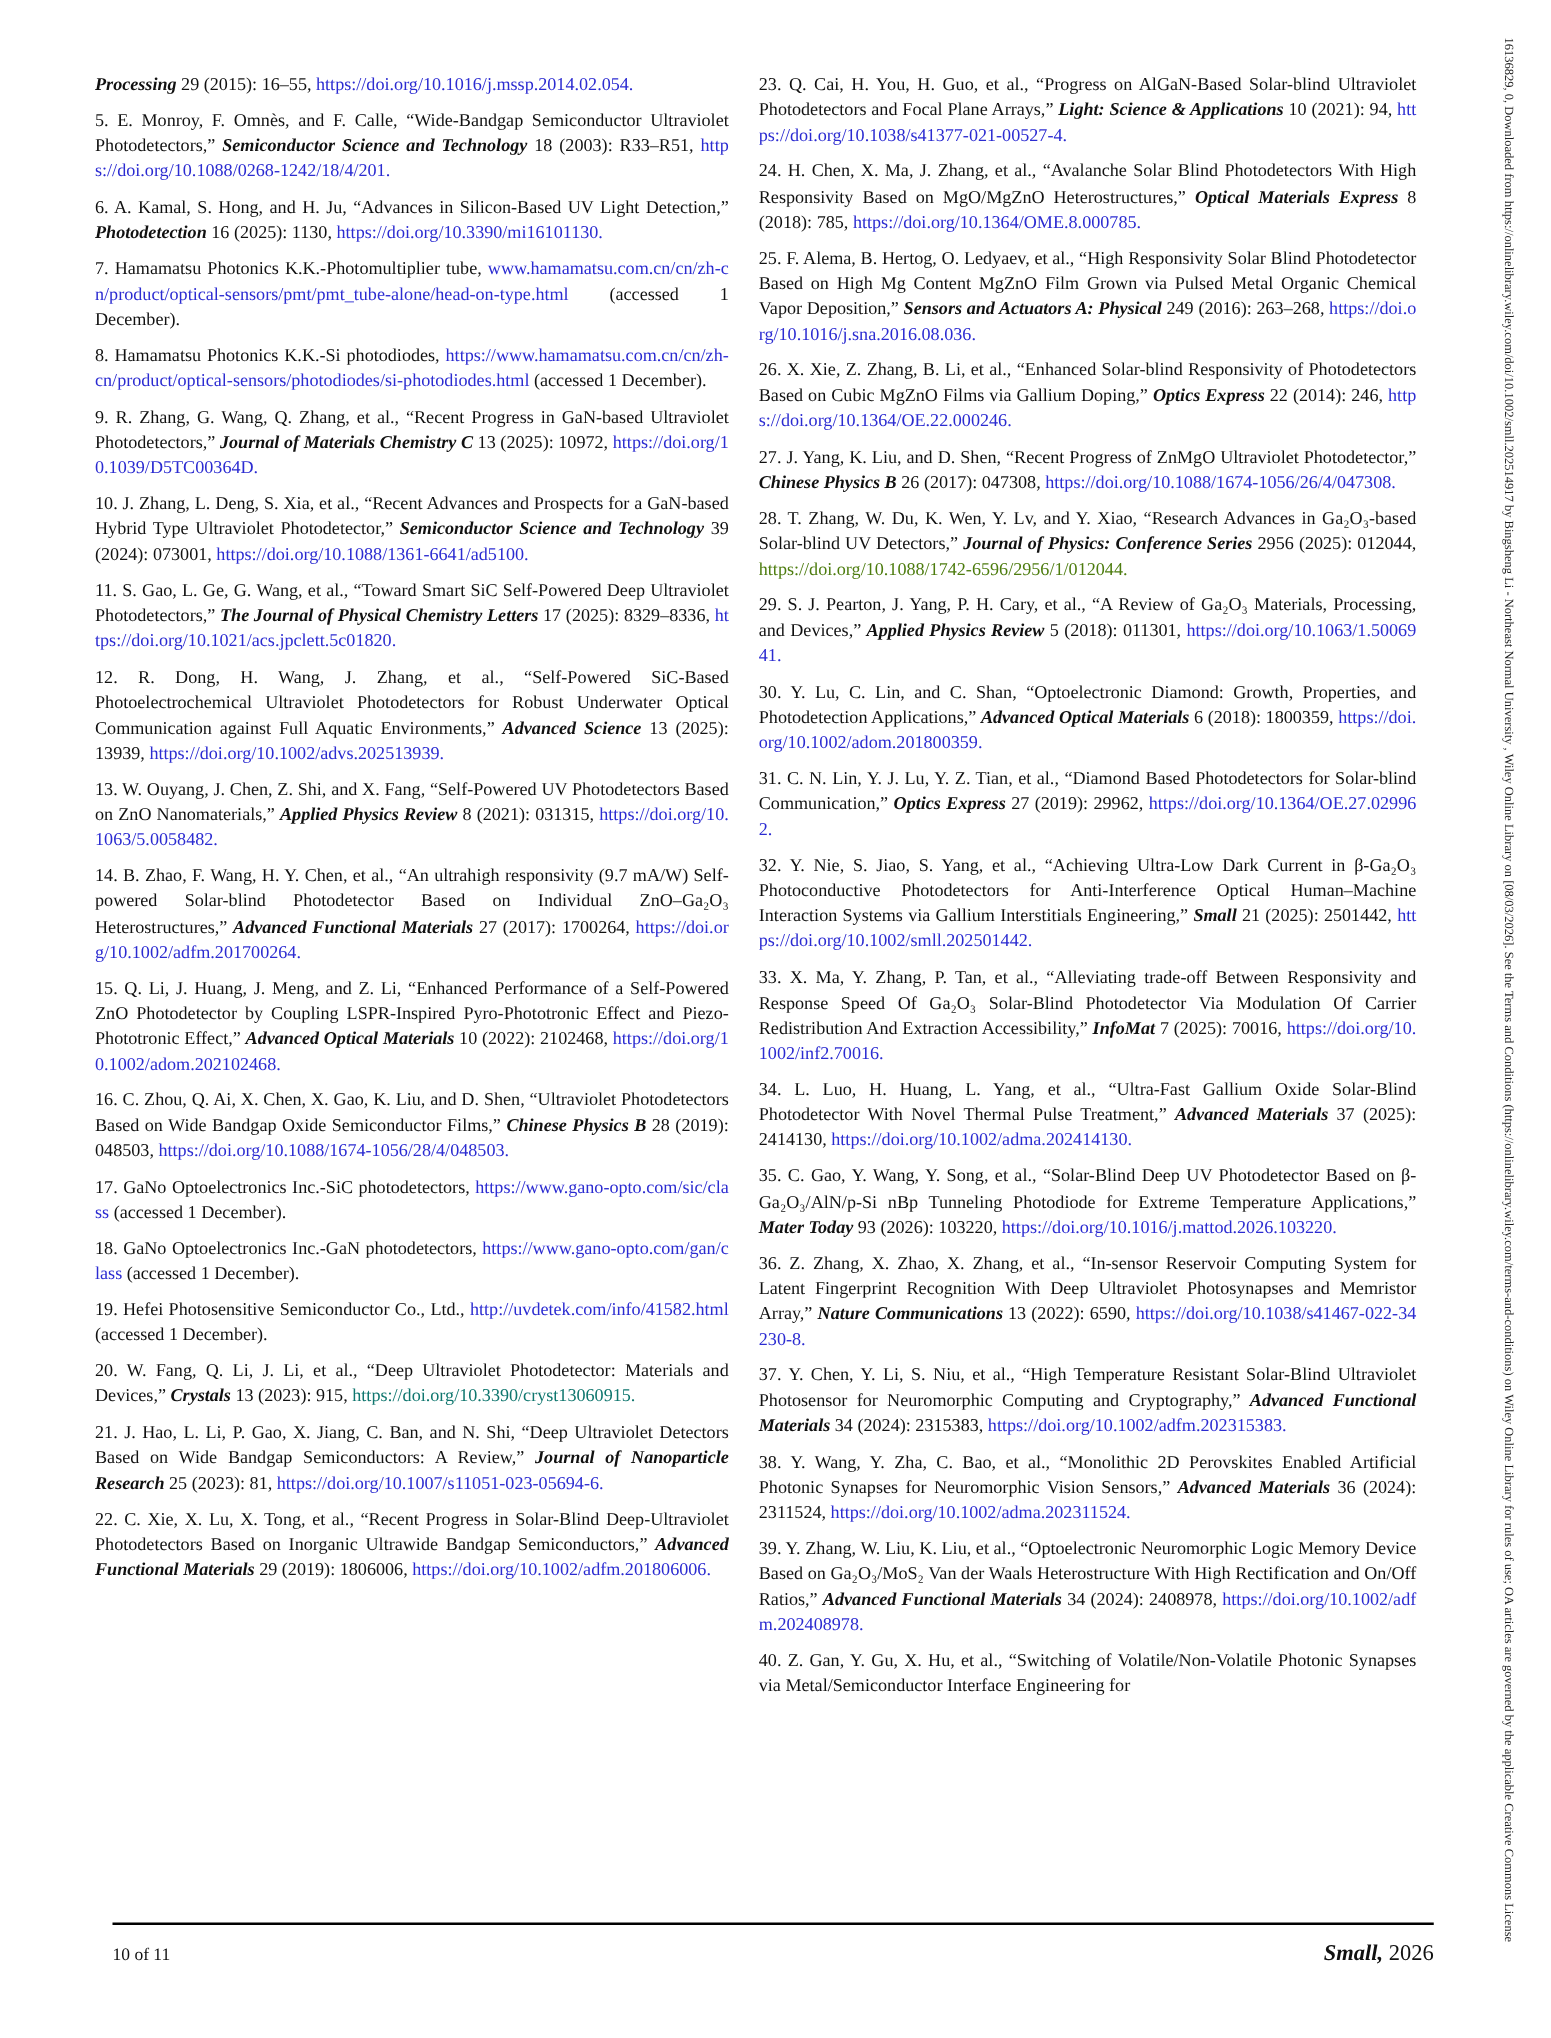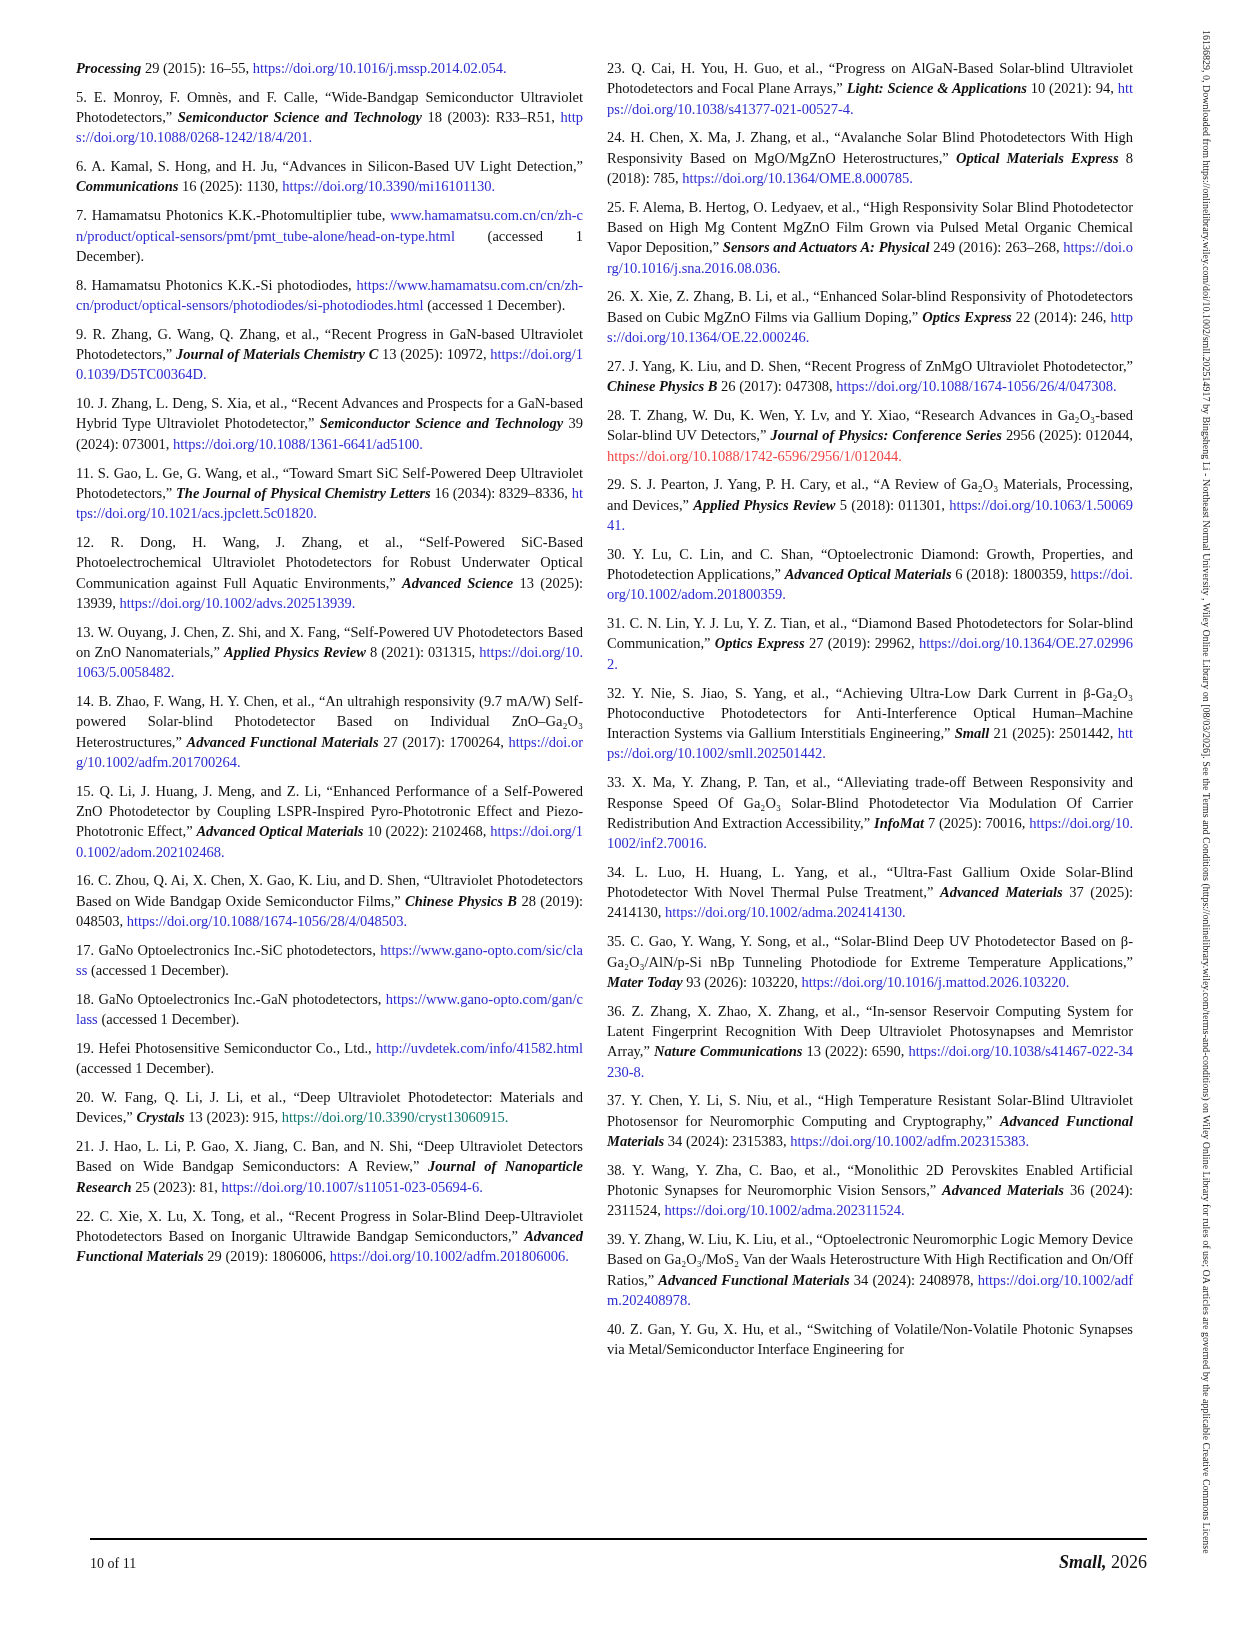--- a/index.html
+++ b/index.html
@@ -42,45 +42,45 @@
 </style>
 </head>
 <body>
 
 <div class="page">
 
   <div class="columns">
     <div class="col col-left">
         <p class="ref"><span class="jrnl">Processing</span><span> 29 (2015): 16–55, </span><span class="lnk" style="color: rgb(43, 43, 209);">https://doi.org/10.1016/j.mssp.2014.02.054.</span></p>
         <p class="ref"><span>5. E. Monroy, F. Omnès, and F. Calle, “Wide-Bandgap Semiconductor Ultraviolet Photodetectors,” </span><span class="jrnl">Semiconductor Science and Technology</span><span> 18 (2003): R33–R51, </span><span class="lnk" style="color: rgb(43, 43, 209);">https://doi.org/10.1088/0268-1242/18/4/201.</span></p>
-        <p class="ref"><span>6. A. Kamal, S. Hong, and H. Ju, “Advances in Silicon-Based UV Light Detection,” </span><span class="jrnl">Communications</span><span> 16 (2025): 1130, </span><span class="lnk" style="color: rgb(43, 43, 209);">https://doi.org/10.3390/mi16101130.</span></p>
+        <p class="ref"><span>6. A. Kamal, S. Hong, and H. Ju, “Advances in Silicon-Based UV Light Detection,” </span><span class="jrnl">Photodetection</span><span> 16 (2025): 1130, </span><span class="lnk" style="color: rgb(43, 43, 209);">https://doi.org/10.3390/mi16101130.</span></p>
         <p class="ref"><span>7. Hamamatsu Photonics K.K.-Photomultiplier tube, </span><span class="lnk" style="color: rgb(43, 43, 209);">www.hamamatsu.com.cn/cn/zh-cn/product/optical-sensors/pmt/pmt_tube-alone/head-on-type.html</span><span> (accessed 1 December).</span></p>
         <p class="ref"><span>8. Hamamatsu Photonics K.K.-Si photodiodes, </span><span class="lnk" style="color: rgb(43, 43, 209);">https://www.hamamatsu.com.cn/cn/zh-cn/product/optical-sensors/photodiodes/si-photodiodes.html</span><span> (accessed 1 December).</span></p>
         <p class="ref"><span>9. R. Zhang, G. Wang, Q. Zhang, et al., “Recent Progress in GaN-based Ultraviolet Photodetectors,” </span><span class="jrnl">Journal of Materials Chemistry C</span><span> 13 (2025): 10972, </span><span class="lnk" style="color: rgb(43, 43, 209);">https://doi.org/10.1039/D5TC00364D.</span></p>
         <p class="ref"><span>10. J. Zhang, L. Deng, S. Xia, et al., “Recent Advances and Prospects for a GaN-based Hybrid Type Ultraviolet Photodetector,” </span><span class="jrnl">Semiconductor Science and Technology</span><span> 39 (2024): 073001, </span><span class="lnk" style="color: rgb(43, 43, 209);">https://doi.org/10.1088/1361-6641/ad5100.</span></p>
-        <p class="ref"><span>11. S. Gao, L. Ge, G. Wang, et al., “Toward Smart SiC Self-Powered Deep Ultraviolet Photodetectors,” </span><span class="jrnl">The Journal of Physical Chemistry Letters</span><span> 16 (2034): 8329–8336, </span><span class="lnk" style="color: rgb(43, 43, 209);">https://doi.org/10.1021/acs.jpclett.5c01820.</span></p>
+        <p class="ref"><span>11. S. Gao, L. Ge, G. Wang, et al., “Toward Smart SiC Self-Powered Deep Ultraviolet Photodetectors,” </span><span class="jrnl">The Journal of Physical Chemistry Letters</span><span> 17 (2025): 8329–8336, </span><span class="lnk" style="color: rgb(43, 43, 209);">https://doi.org/10.1021/acs.jpclett.5c01820.</span></p>
         <p class="ref"><span>12. R. Dong, H. Wang, J. Zhang, et al., “Self-Powered SiC-Based Photoelectrochemical Ultraviolet Photodetectors for Robust Underwater Optical Communication against Full Aquatic Environments,” </span><span class="jrnl">Advanced Science</span><span> 13 (2025): 13939, </span><span class="lnk" style="color: rgb(43, 43, 209);">https://doi.org/10.1002/advs.202513939.</span></p>
         <p class="ref"><span>13. W. Ouyang, J. Chen, Z. Shi, and X. Fang, “Self-Powered UV Photodetectors Based on ZnO Nanomaterials,” </span><span class="jrnl">Applied Physics Review</span><span> 8 (2021): 031315, </span><span class="lnk" style="color: rgb(43, 43, 209);">https://doi.org/10.1063/5.0058482.</span></p>
         <p class="ref"><span>14. B. Zhao, F. Wang, H. Y. Chen, et al., “An ultrahigh responsivity (9.7 mA/W) Self-powered Solar-blind Photodetector Based on Individual ZnO–Ga₂O₃ Heterostructures,” </span><span class="jrnl">Advanced Functional Materials</span><span> 27 (2017): 1700264, </span><span class="lnk" style="color: rgb(43, 43, 209);">https://doi.org/10.1002/adfm.201700264.</span></p>
         <p class="ref"><span>15. Q. Li, J. Huang, J. Meng, and Z. Li, “Enhanced Performance of a Self-Powered ZnO Photodetector by Coupling LSPR-Inspired Pyro-Phototronic Effect and Piezo-Phototronic Effect,” </span><span class="jrnl">Advanced Optical Materials</span><span> 10 (2022): 2102468, </span><span class="lnk" style="color: rgb(43, 43, 209);">https://doi.org/10.1002/adom.202102468.</span></p>
         <p class="ref"><span>16. C. Zhou, Q. Ai, X. Chen, X. Gao, K. Liu, and D. Shen, “Ultraviolet Photodetectors Based on Wide Bandgap Oxide Semiconductor Films,” </span><span class="jrnl">Chinese Physics B</span><span> 28 (2019): 048503, </span><span class="lnk" style="color: rgb(43, 43, 209);">https://doi.org/10.1088/1674-1056/28/4/048503.</span></p>
         <p class="ref"><span>17. GaNo Optoelectronics Inc.-SiC photodetectors, </span><span class="lnk" style="color: rgb(43, 43, 209);">https://www.gano-opto.com/sic/class</span><span> (accessed 1 December).</span></p>
         <p class="ref"><span>18. GaNo Optoelectronics Inc.-GaN photodetectors, </span><span class="lnk" style="color: rgb(43, 43, 209);">https://www.gano-opto.com/gan/class</span><span> (accessed 1 December).</span></p>
         <p class="ref"><span>19. Hefei Photosensitive Semiconductor Co., Ltd., </span><span class="lnk" style="color: rgb(43, 43, 209);">http://uvdetek.com/info/41582.html</span><span> (accessed 1 December).</span></p>
         <p class="ref"><span>20. W. Fang, Q. Li, J. Li, et al., “Deep Ultraviolet Photodetector: Materials and Devices,” </span><span class="jrnl">Crystals</span><span> 13 (2023): 915, </span><span class="lnk" style="color: #0f766e;">https://doi.org/10.3390/cryst13060915.</span></p>
         <p class="ref"><span>21. J. Hao, L. Li, P. Gao, X. Jiang, C. Ban, and N. Shi, “Deep Ultraviolet Detectors Based on Wide Bandgap Semiconductors: A Review,” </span><span class="jrnl">Journal of Nanoparticle Research</span><span> 25 (2023): 81, </span><span class="lnk" style="color: rgb(43, 43, 209);">https://doi.org/10.1007/s11051-023-05694-6.</span></p>
         <p class="ref"><span>22. C. Xie, X. Lu, X. Tong, et al., “Recent Progress in Solar-Blind Deep-Ultraviolet Photodetectors Based on Inorganic Ultrawide Bandgap Semiconductors,” </span><span class="jrnl">Advanced Functional Materials</span><span> 29 (2019): 1806006, </span><span class="lnk" style="color: rgb(43, 43, 209);">https://doi.org/10.1002/adfm.201806006.</span></p>
       </div>
     <div class="col col-right">
         <p class="ref"><span>23. Q. Cai, H. You, H. Guo, et al., “Progress on AlGaN-Based Solar-blind Ultraviolet Photodetectors and Focal Plane Arrays,” </span><span class="jrnl">Light: Science &amp; Applications</span><span> 10 (2021): 94, </span><span class="lnk" style="color: rgb(43, 43, 209);">https://doi.org/10.1038/s41377-021-00527-4.</span></p>
         <p class="ref"><span>24. H. Chen, X. Ma, J. Zhang, et al., “Avalanche Solar Blind Photodetectors With High Responsivity Based on MgO/MgZnO Heterostructures,” </span><span class="jrnl">Optical Materials Express</span><span> 8 (2018): 785, </span><span class="lnk" style="color: rgb(43, 43, 209);">https://doi.org/10.1364/OME.8.000785.</span></p>
         <p class="ref"><span>25. F. Alema, B. Hertog, O. Ledyaev, et al., “High Responsivity Solar Blind Photodetector Based on High Mg Content MgZnO Film Grown via Pulsed Metal Organic Chemical Vapor Deposition,” </span><span class="jrnl">Sensors and Actuators A: Physical</span><span> 249 (2016): 263–268, </span><span class="lnk" style="color: rgb(43, 43, 209);">https://doi.org/10.1016/j.sna.2016.08.036.</span></p>
         <p class="ref"><span>26. X. Xie, Z. Zhang, B. Li, et al., “Enhanced Solar-blind Responsivity of Photodetectors Based on Cubic MgZnO Films via Gallium Doping,” </span><span class="jrnl">Optics Express</span><span> 22 (2014): 246, </span><span class="lnk" style="color: rgb(43, 43, 209);">https://doi.org/10.1364/OE.22.000246.</span></p>
         <p class="ref"><span>27. J. Yang, K. Liu, and D. Shen, “Recent Progress of ZnMgO Ultraviolet Photodetector,” </span><span class="jrnl">Chinese Physics B</span><span> 26 (2017): 047308, </span><span class="lnk" style="color: rgb(43, 43, 209);">https://doi.org/10.1088/1674-1056/26/4/047308.</span></p>
-        <p class="ref"><span>28. T. Zhang, W. Du, K. Wen, Y. Lv, and Y. Xiao, “Research Advances in Ga₂O₃-based Solar-blind UV Detectors,” </span><span class="jrnl">Journal of Physics: Conference Series</span><span> 2956 (2025): 012044, </span><span class="lnk" style="color: #ef4444;">https://doi.org/10.1088/1742-6596/2956/1/012044.</span></p>
+        <p class="ref"><span>28. T. Zhang, W. Du, K. Wen, Y. Lv, and Y. Xiao, “Research Advances in Ga₂O₃-based Solar-blind UV Detectors,” </span><span class="jrnl">Journal of Physics: Conference Series</span><span> 2956 (2025): 012044, </span><span class="lnk" style="color: #4d7c0f;">https://doi.org/10.1088/1742-6596/2956/1/012044.</span></p>
         <p class="ref"><span>29. S. J. Pearton, J. Yang, P. H. Cary, et al., “A Review of Ga₂O₃ Materials, Processing, and Devices,” </span><span class="jrnl">Applied Physics Review</span><span> 5 (2018): 011301, </span><span class="lnk" style="color: rgb(43, 43, 209);">https://doi.org/10.1063/1.5006941.</span></p>
         <p class="ref"><span>30. Y. Lu, C. Lin, and C. Shan, “Optoelectronic Diamond: Growth, Properties, and Photodetection Applications,” </span><span class="jrnl">Advanced Optical Materials</span><span> 6 (2018): 1800359, </span><span class="lnk" style="color: rgb(43, 43, 209);">https://doi.org/10.1002/adom.201800359.</span></p>
         <p class="ref"><span>31. C. N. Lin, Y. J. Lu, Y. Z. Tian, et al., “Diamond Based Photodetectors for Solar-blind Communication,” </span><span class="jrnl">Optics Express</span><span> 27 (2019): 29962, </span><span class="lnk" style="color: rgb(43, 43, 209);">https://doi.org/10.1364/OE.27.029962.</span></p>
         <p class="ref"><span>32. Y. Nie, S. Jiao, S. Yang, et al., “Achieving Ultra-Low Dark Current in β-Ga₂O₃ Photoconductive Photodetectors for Anti-Interference Optical Human–Machine Interaction Systems via Gallium Interstitials Engineering,” </span><span class="jrnl">Small</span><span> 21 (2025): 2501442, </span><span class="lnk" style="color: rgb(43, 43, 209);">https://doi.org/10.1002/smll.202501442.</span></p>
         <p class="ref"><span>33. X. Ma, Y. Zhang, P. Tan, et al., “Alleviating trade-off Between Responsivity and Response Speed Of Ga₂O₃ Solar-Blind Photodetector Via Modulation Of Carrier Redistribution And Extraction Accessibility,” </span><span class="jrnl">InfoMat</span><span> 7 (2025): 70016, </span><span class="lnk" style="color: rgb(43, 43, 209);">https://doi.org/10.1002/inf2.70016.</span></p>
         <p class="ref"><span>34. L. Luo, H. Huang, L. Yang, et al., “Ultra-Fast Gallium Oxide Solar-Blind Photodetector With Novel Thermal Pulse Treatment,” </span><span class="jrnl">Advanced Materials</span><span> 37 (2025): 2414130, </span><span class="lnk" style="color: rgb(43, 43, 209);">https://doi.org/10.1002/adma.202414130.</span></p>
         <p class="ref"><span>35. C. Gao, Y. Wang, Y. Song, et al., “Solar-Blind Deep UV Photodetector Based on β-Ga₂O₃/AlN/p-Si nBp Tunneling Photodiode for Extreme Temperature Applications,” </span><span class="jrnl">Mater Today</span><span> 93 (2026): 103220, </span><span class="lnk" style="color: rgb(43, 43, 209);">https://doi.org/10.1016/j.mattod.2026.103220.</span></p>
         <p class="ref"><span>36. Z. Zhang, X. Zhao, X. Zhang, et al., “In-sensor Reservoir Computing System for Latent Fingerprint Recognition With Deep Ultraviolet Photosynapses and Memristor Array,” </span><span class="jrnl">Nature Communications</span><span> 13 (2022): 6590, </span><span class="lnk" style="color: rgb(43, 43, 209);">https://doi.org/10.1038/s41467-022-34230-8.</span></p>
         <p class="ref"><span>37. Y. Chen, Y. Li, S. Niu, et al., “High Temperature Resistant Solar-Blind Ultraviolet Photosensor for Neuromorphic Computing and Cryptography,” </span><span class="jrnl">Advanced Functional Materials</span><span> 34 (2024): 2315383, </span><span class="lnk" style="color: rgb(43, 43, 209);">https://doi.org/10.1002/adfm.202315383.</span></p>
         <p class="ref"><span>38. Y. Wang, Y. Zha, C. Bao, et al., “Monolithic 2D Perovskites Enabled Artificial Photonic Synapses for Neuromorphic Vision Sensors,” </span><span class="jrnl">Advanced Materials</span><span> 36 (2024): 2311524, </span><span class="lnk" style="color: rgb(43, 43, 209);">https://doi.org/10.1002/adma.202311524.</span></p>

